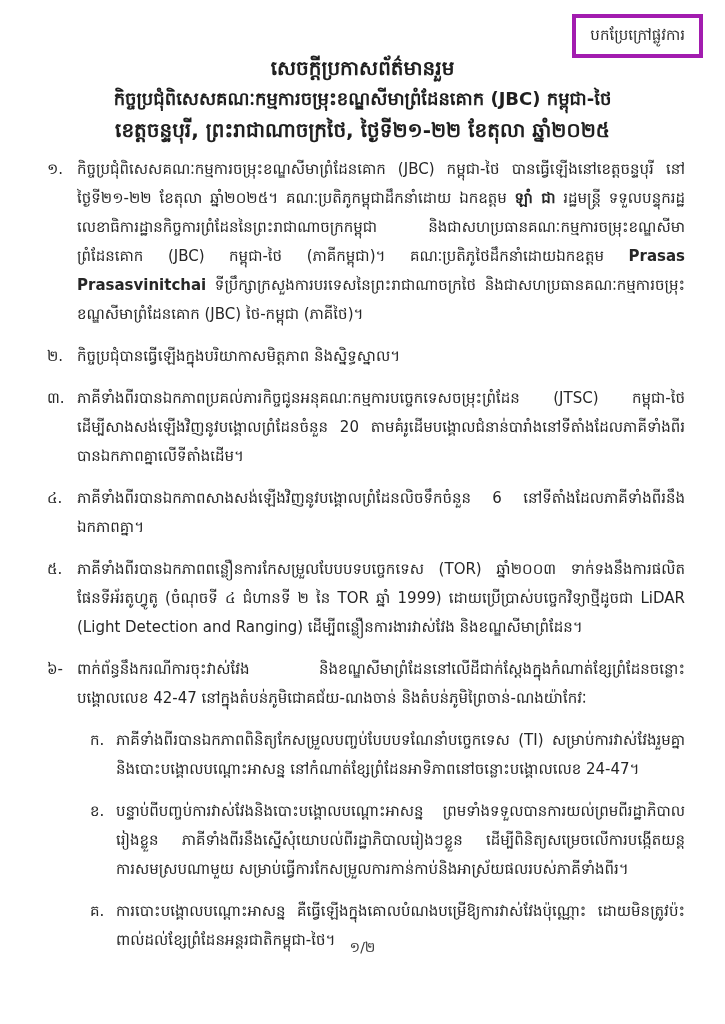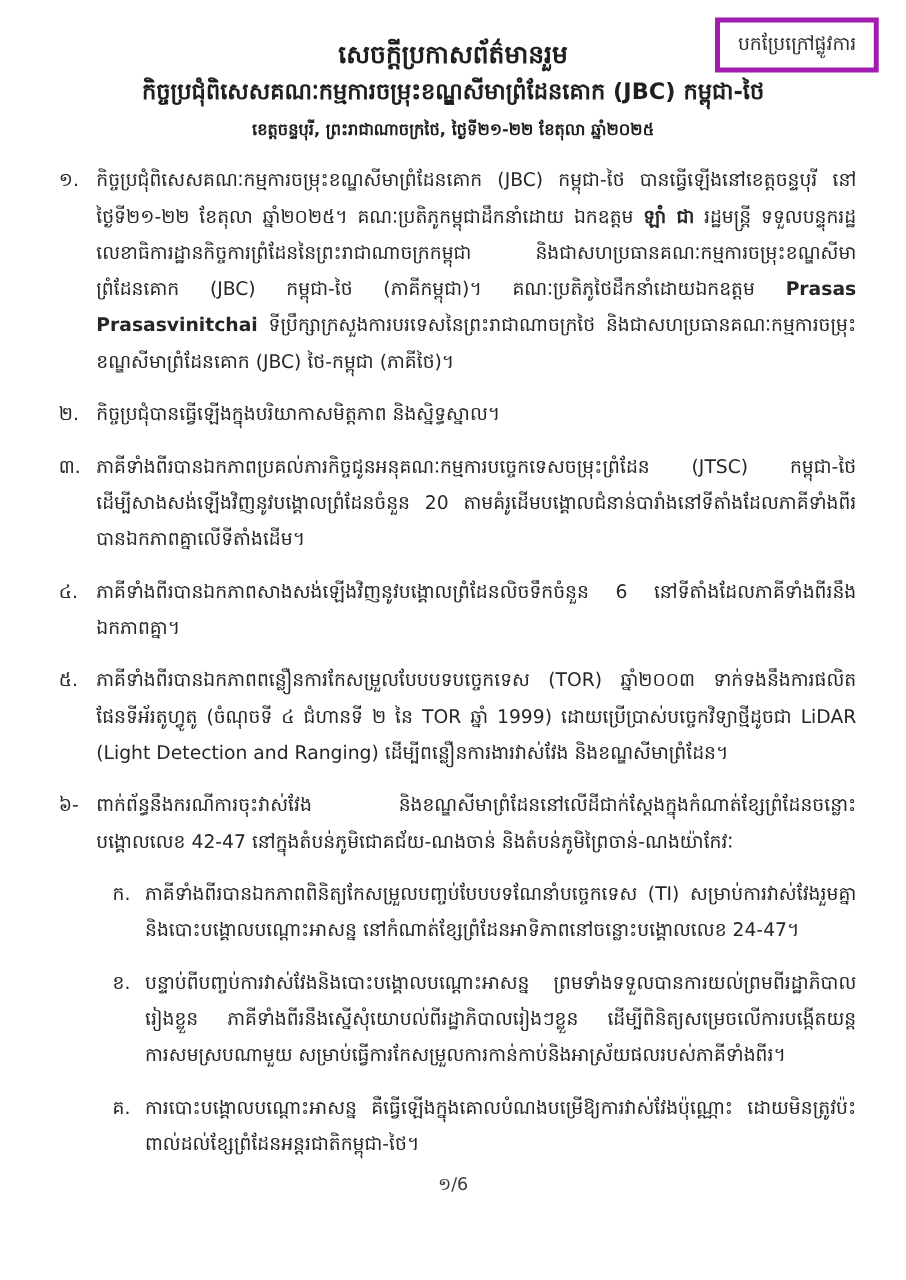--- a/index.html
+++ b/index.html
@@ -13,28 +13,28 @@
   }
   .stamp{
     position:absolute;top:14px;right:22px;
     border:4px solid #a21caf;
     padding:7px 14px;
     font-size:15px;
     color:#2e2e2e;
     background:#fff;
   }
   .title-block{
-    padding-top:28px;
+    padding-top:53px;
     text-align:center;
     font-weight:bold;
     color:#1f1f1f;
   }
   .t1{font-size:20px;line-height:30px;}
   .t2{font-size:18px;line-height:32px;}
-  .t3{font-size:13px;line-height:30px;}
+  .t3{font-size:20px;line-height:30px;}
   .content{
     margin:10px 40px 0 47px;
   }
   .item{
     display:flex;
     margin-bottom:13px;
   }
   .num{
     flex:none;
     width:30px;
@@ -125,15 +125,15 @@
         <div class="itext">បន្ទាប់ពីបញ្ចប់ការវាស់វែងនិងបោះបង្គោលបណ្ដោះអាសន្ន ព្រមទាំងទទួលបានការយល់ព្រមពីរដ្ឋាភិបាលរៀងខ្លួន ភាគីទាំងពីរនឹងស្នើសុំយោបល់ពីរដ្ឋាភិបាលរៀងៗខ្លួន ដើម្បីពិនិត្យសម្រេចលើការបង្កើតយន្តការសមស្របណាមួយ សម្រាប់ធ្វើការកែសម្រួលការកាន់កាប់និងអាស្រ័យផលរបស់ភាគីទាំងពីរ។</div>
       </div>
       <div class="sub">
         <div class="num">គ.</div>
         <div class="itext">ការបោះបង្គោលបណ្ដោះអាសន្ន គឺធ្វើឡើងក្នុងគោលបំណងបម្រើឱ្យការវាស់វែងប៉ុណ្ណោះ ដោយមិនត្រូវប៉ះពាល់ដល់ខ្សែព្រំដែនអន្តរជាតិកម្ពុជា-ថៃ។</div>
       </div>
     </div>
 
   </div>
 
-  <div class="pagenum">១/6</div>
+  <div class="pagenum">១/២</div>
 
 </div>
 
 </body></html>

